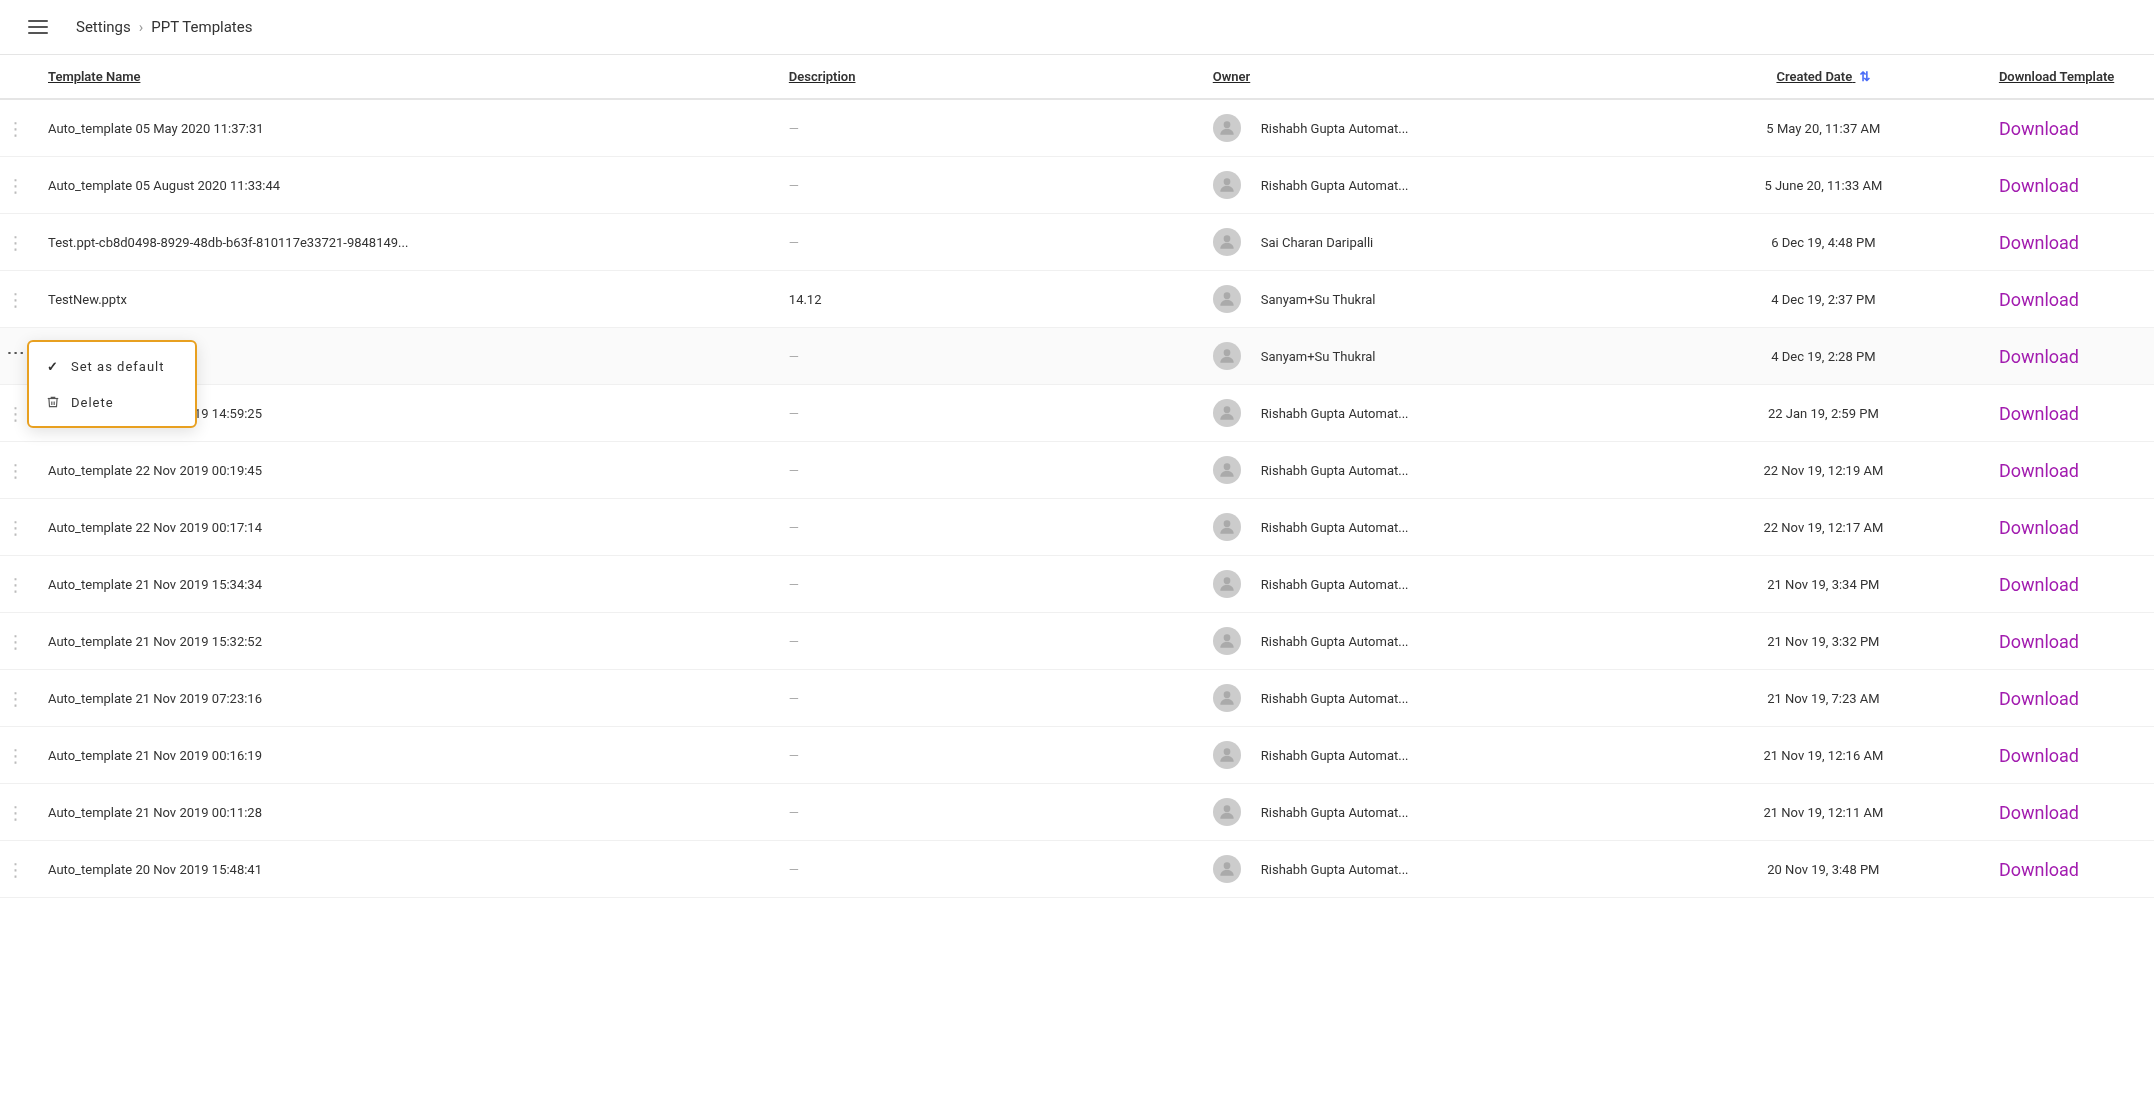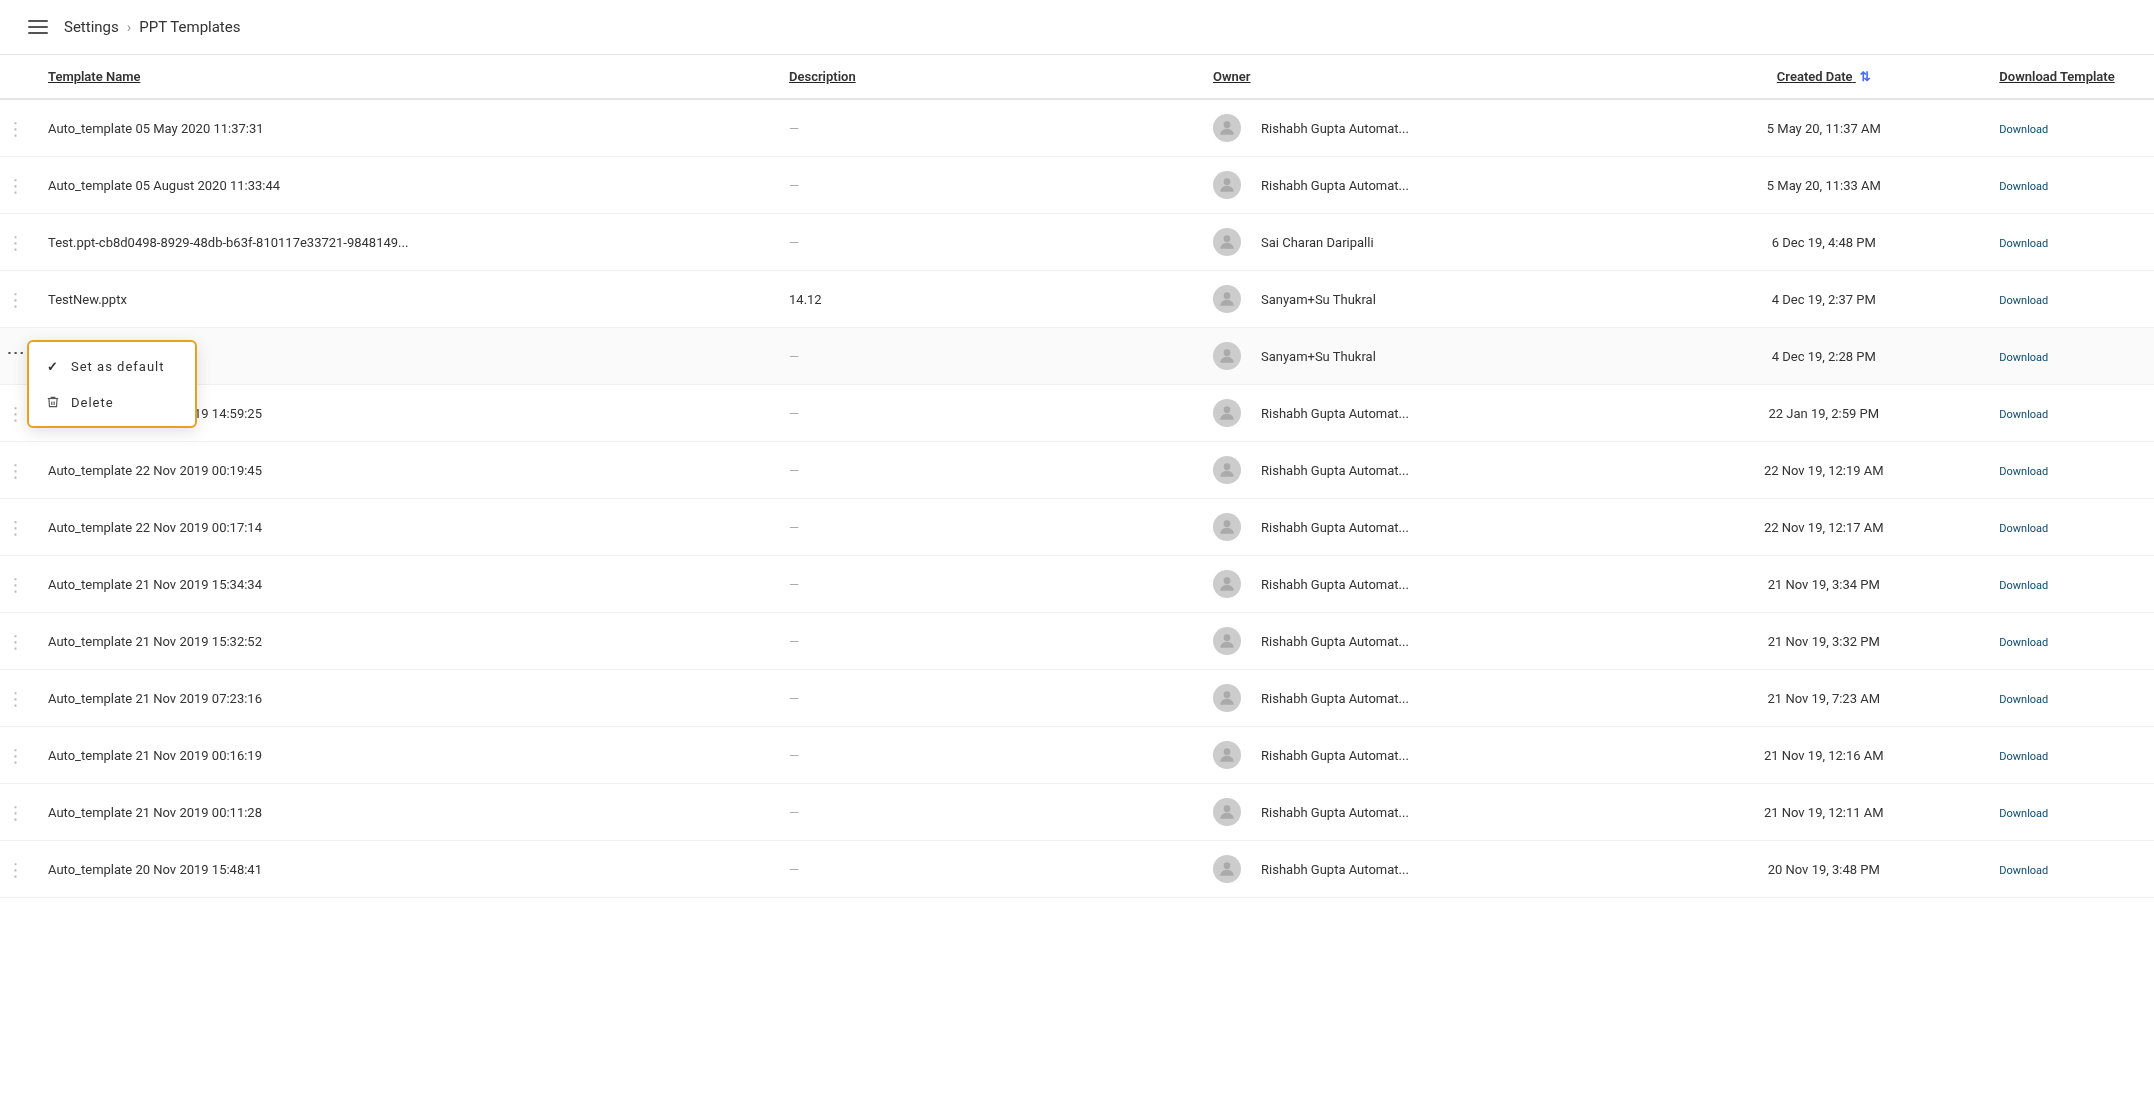--- a/index.html
+++ b/index.html
@@ -7,21 +7,21 @@
       font-family: -apple-system, BlinkMacSystemFont, "Segoe UI", Roboto, sans-serif;
       background: #fff;
       color: #222;
       font-size: 14px;
     }
     .header {
       display: flex;
       align-items: center;
       padding: 16px 24px;
       border-bottom: 1px solid #e5e5e5;
-      gap: 12px;
+      gap: 24px;
     }
     .hamburger {
       display: flex;
       flex-direction: column;
       gap: 4px;
       cursor: pointer;
       padding: 4px;
     }
     .hamburger span {
       display: block;
@@ -108,23 +108,23 @@
       display: flex;
       align-items: center;
       justify-content: center;
       flex-shrink: 0;
     }
     .avatar svg {
       width: 20px;
       height: 20px;
     }
     .download-link {
-      color: #0c4a6e;
+      color: #a21caf;
       text-decoration: none;
-      font-size: 11px;
+      font-size: 18px;
     }
     .dash {
       color: #aaa;
     }
     
     .context-menu-wrapper {
       position: relative;
       display: inline-block;
     }
     .context-menu {
@@ -231,21 +231,21 @@
     <div class="owner-cell">
       <div class="avatar">
                   <svg viewBox="0 0 24 24" fill="#aaa" xmlns="http://www.w3.org/2000/svg">
     <circle cx="12" cy="8" r="4"></circle>
     <path d="M4 20c0-4 3.6-7 8-7s8 3 8 7"></path>
   </svg>
                 </div>
       <span>Rishabh Gupta Automat...</span>
     </div>
   </td>
-            <td class="col-date">5 May 20, 11:33 AM</td>
+            <td class="col-date">5 June 20, 11:33 AM</td>
             <td class="col-download"><a href="#" class="download-link">Download</a></td>
           </tr>
           <tr>
             <td class="row-menu"><span style="font-size:18px;color:#bbb;">⋮</span></td>
             <td class="col-name">Test.ppt-cb8d0498-8929-48db-b63f-810117e33721-9848149...</td>
             <td class="col-desc"><span class="dash">—</span></td>
             <td class="col-owner">
     <div class="owner-cell">
       <div class="avatar">
                   <svg viewBox="0 0 24 24" fill="#aaa" xmlns="http://www.w3.org/2000/svg">

